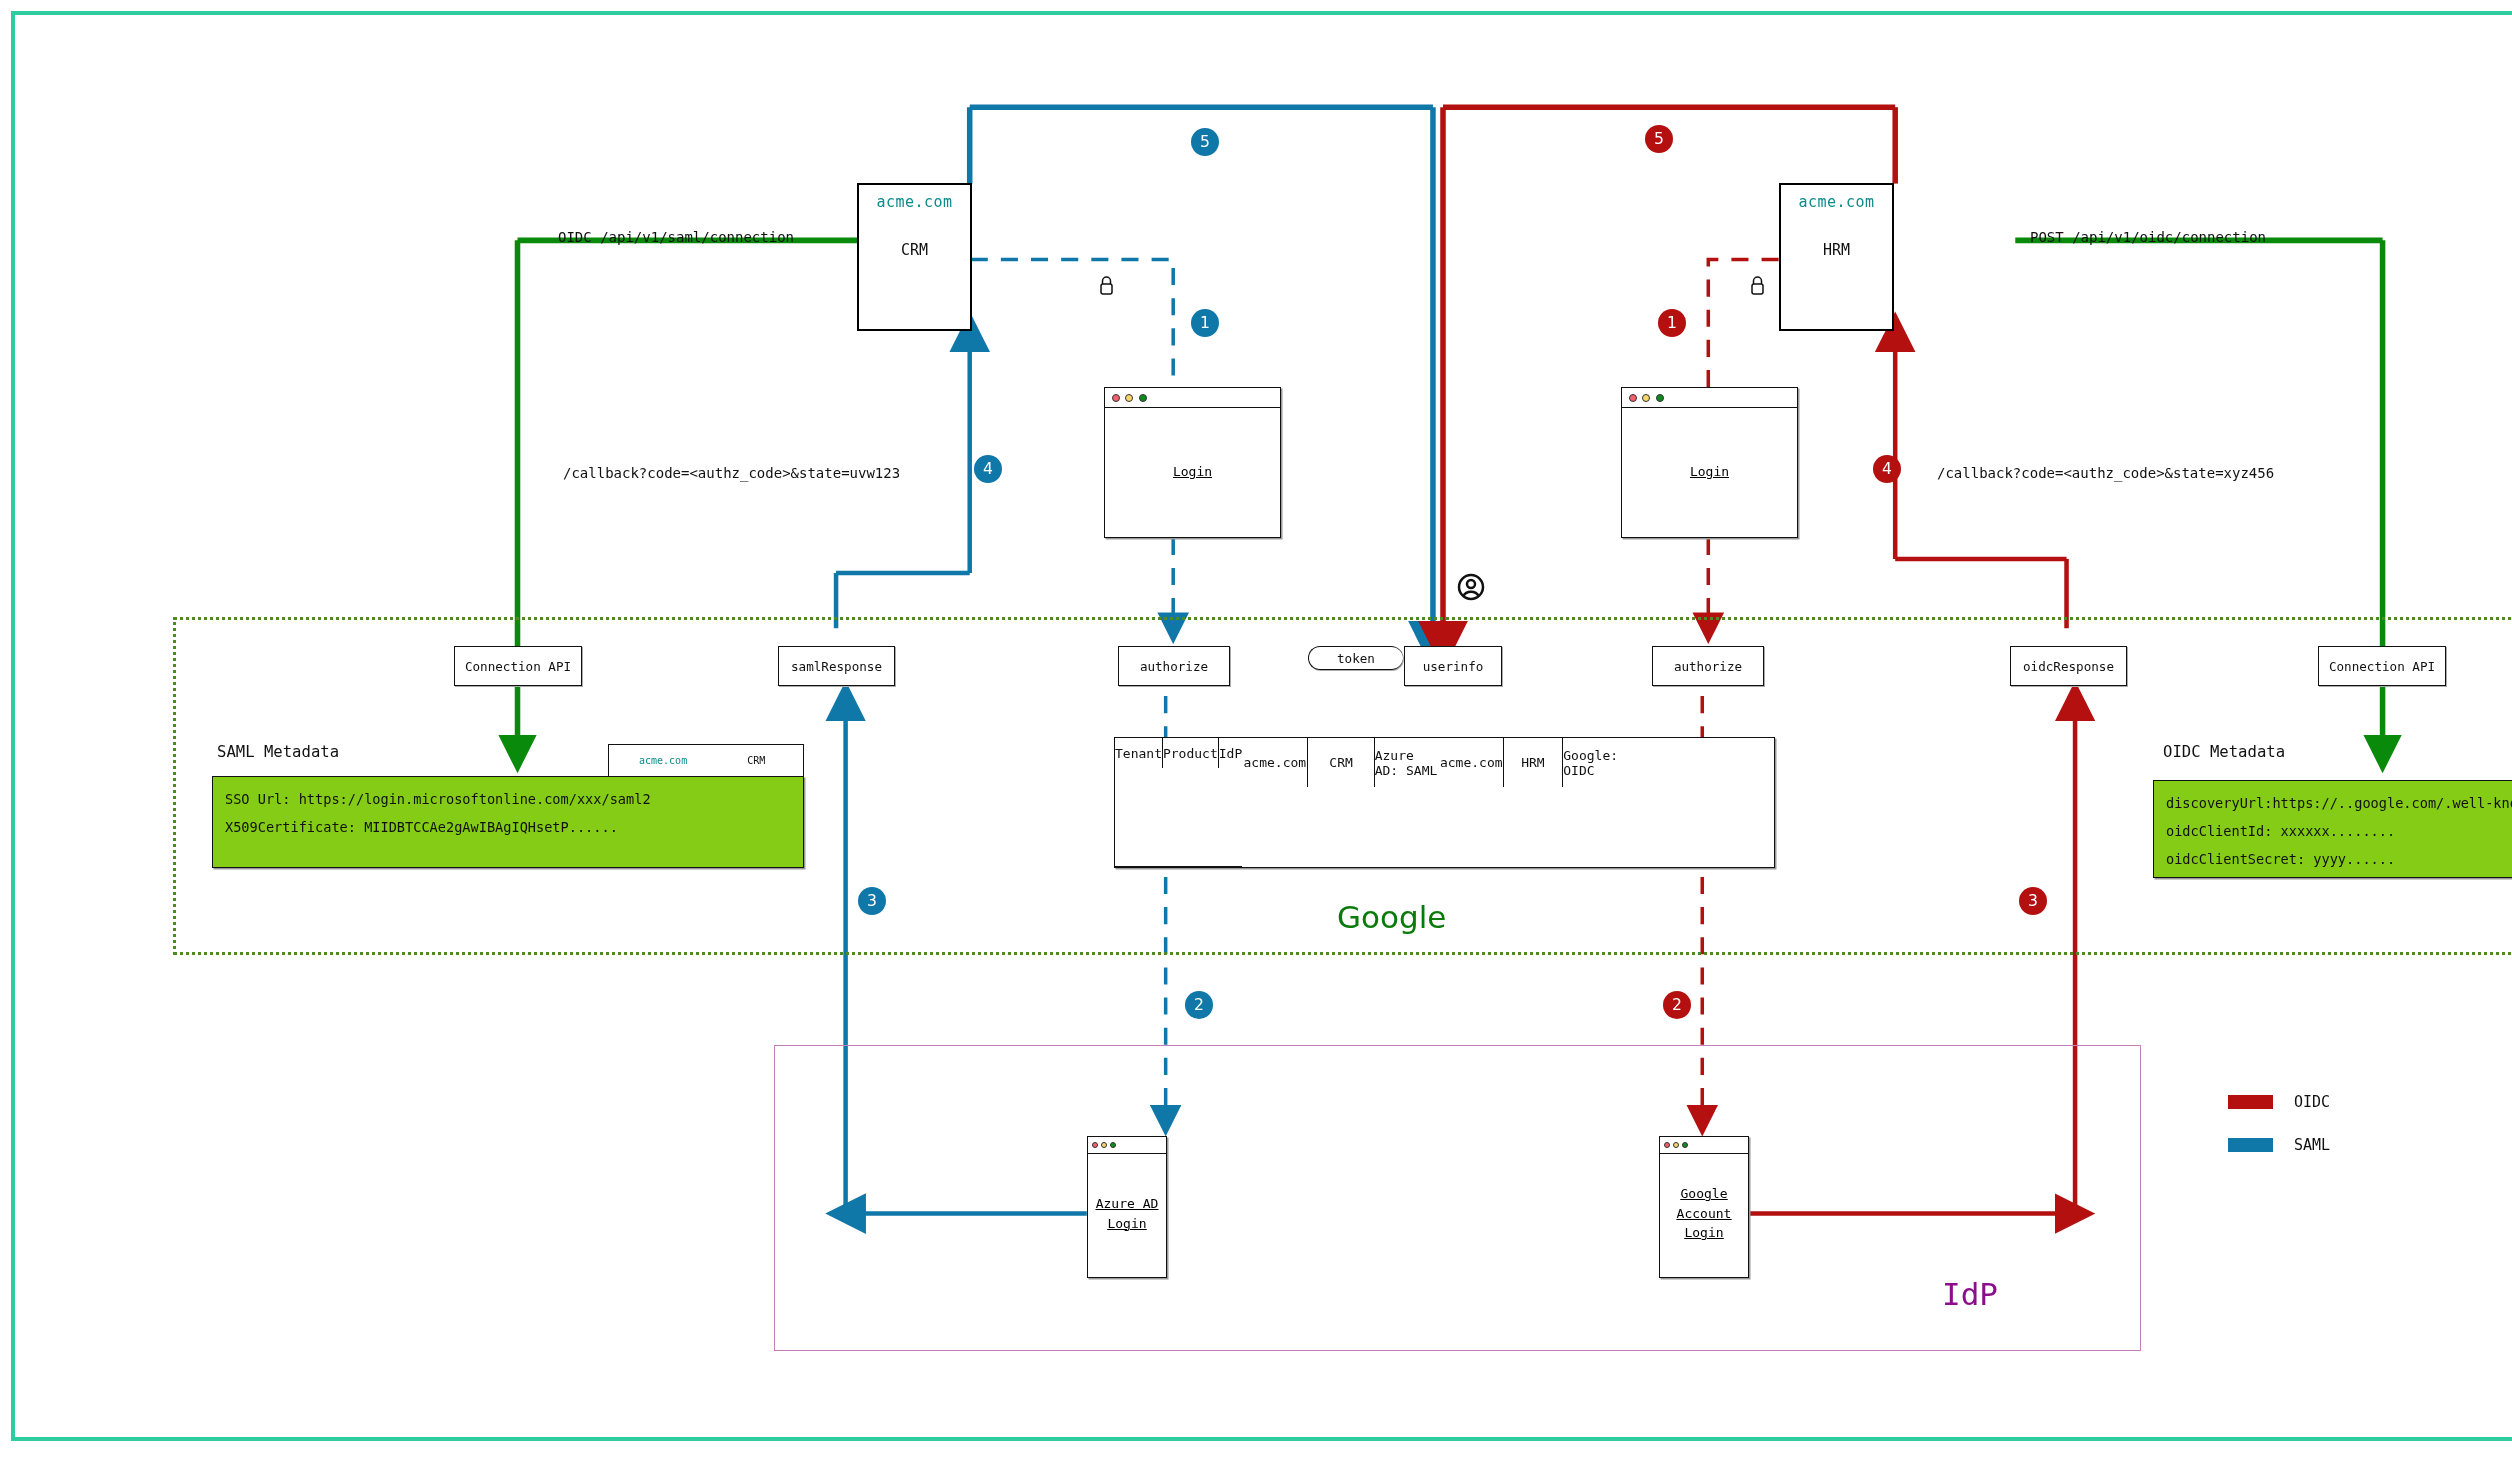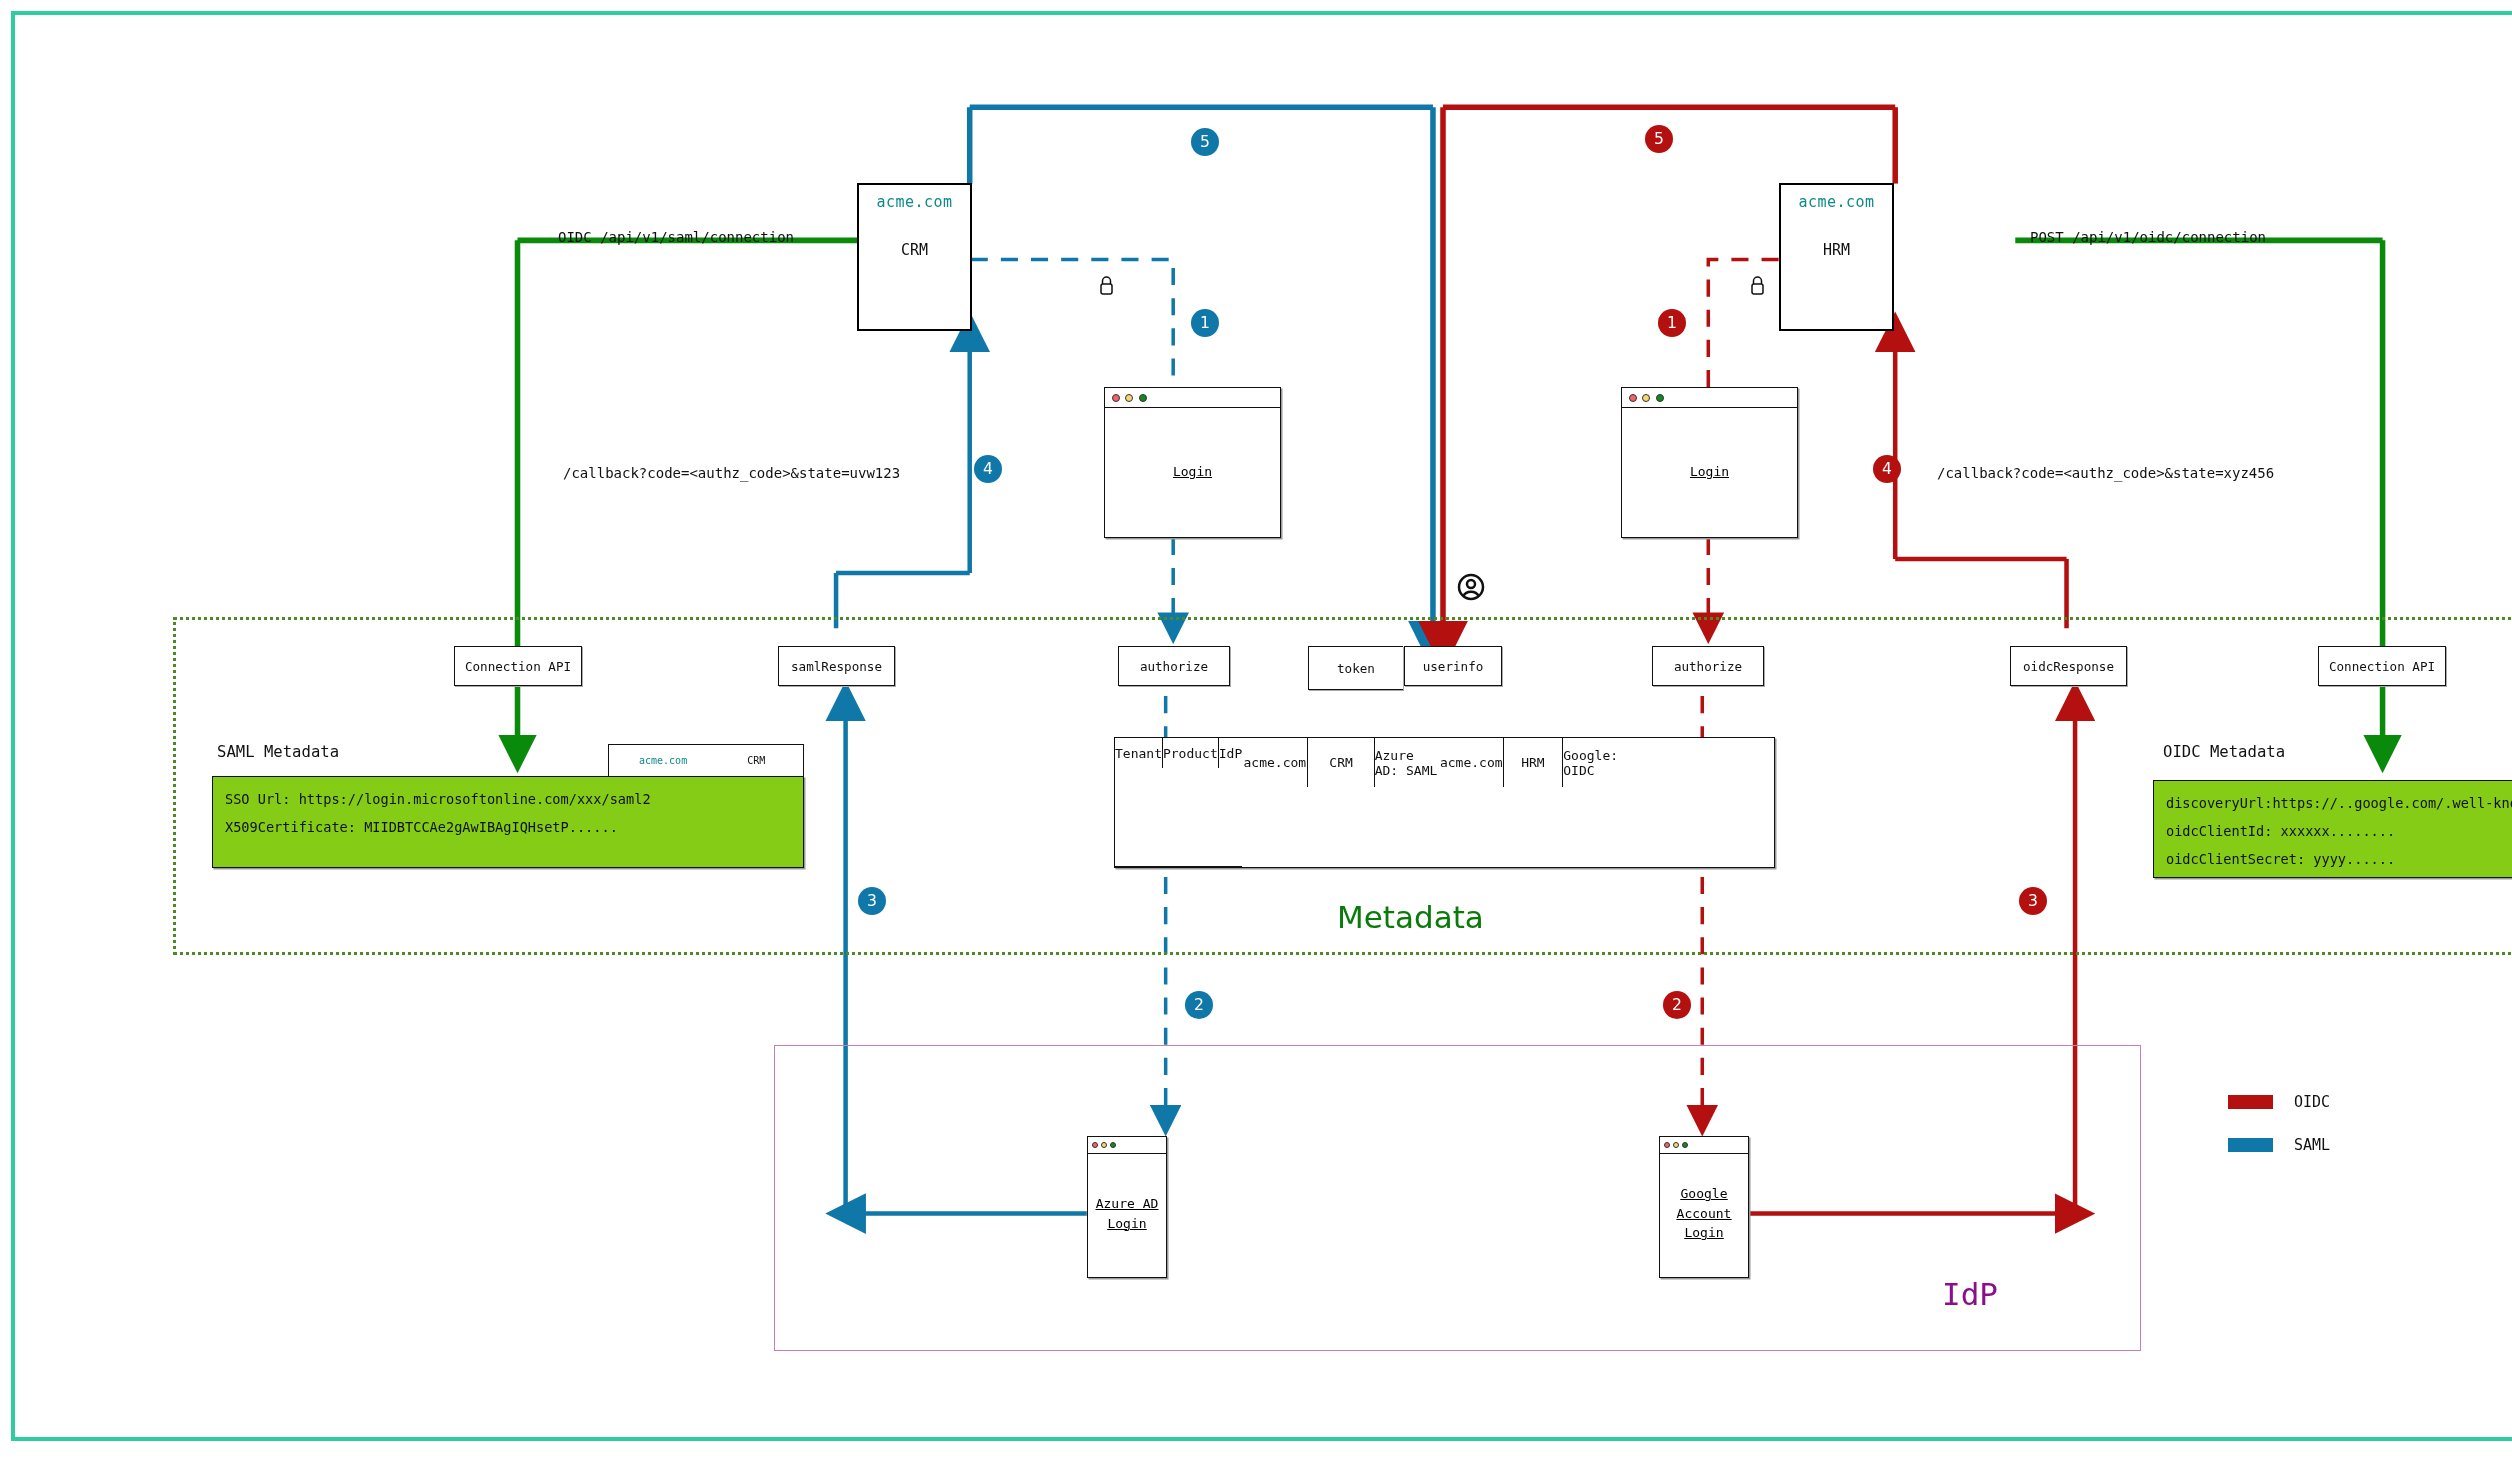--- a/index.html
+++ b/index.html
@@ -191,26 +191,26 @@
       <span>Login</span>
     </div>
   </div>
 
   <div class="abs lbl" style="left:558px;top:229px;">OIDC /api/v1/saml/connection</div>
   <div class="abs lbl" style="left:2030px;top:229px;">POST /api/v1/oidc/connection</div>
   <div class="abs lbl" style="left:563px;top:465px;">/callback?code=&lt;authz_code&gt;&amp;state=uvw123</div>
   <div class="abs lbl" style="left:1937px;top:465px;">/callback?code=&lt;authz_code&gt;&amp;state=xyz456</div>
 
   <div id="jackson-region" class="abs"></div>
-  <div id="jackson-label" class="abs">Metadata</div>
+  <div id="jackson-label" class="abs">Google</div>
 
   <div class="abs ep" style="left:454px;top:646px;width:128px;height:40px;">Connection API</div>
   <div class="abs ep" style="left:778px;top:646px;width:117px;height:40px;">samlResponse</div>
   <div class="abs ep" style="left:1118px;top:646px;width:112px;height:40px;">authorize</div>
-  <div class="abs ep" style="left:1308px;top:646px;width:95px;height:44px;border-right:none;">token</div>
+  <div class="abs ep" style="left:1308px;top:646px;width:95px;height:24px;border-right:none;border-radius:14px;">token</div>
   <div class="abs ep" style="left:1404px;top:646px;width:98px;height:40px;">userinfo</div>
   <div class="abs ep" style="left:1652px;top:646px;width:112px;height:40px;">authorize</div>
   <div class="abs ep" style="left:2010px;top:646px;width:117px;height:40px;">oidcResponse</div>
   <div class="abs ep" style="left:2318px;top:646px;width:128px;height:40px;">Connection API</div>
 
   <div class="abs meta-title" style="left:217px;top:743px;">SAML Metadata</div>
   <div class="meta-tab abs" style="left:608px;top:744px;width:196px;height:32px;">
     <span class="t-domain" style="margin-left:30px;">acme.com</span>
     <span class="t-name" style="margin-left:60px;">CRM</span>
   </div>

